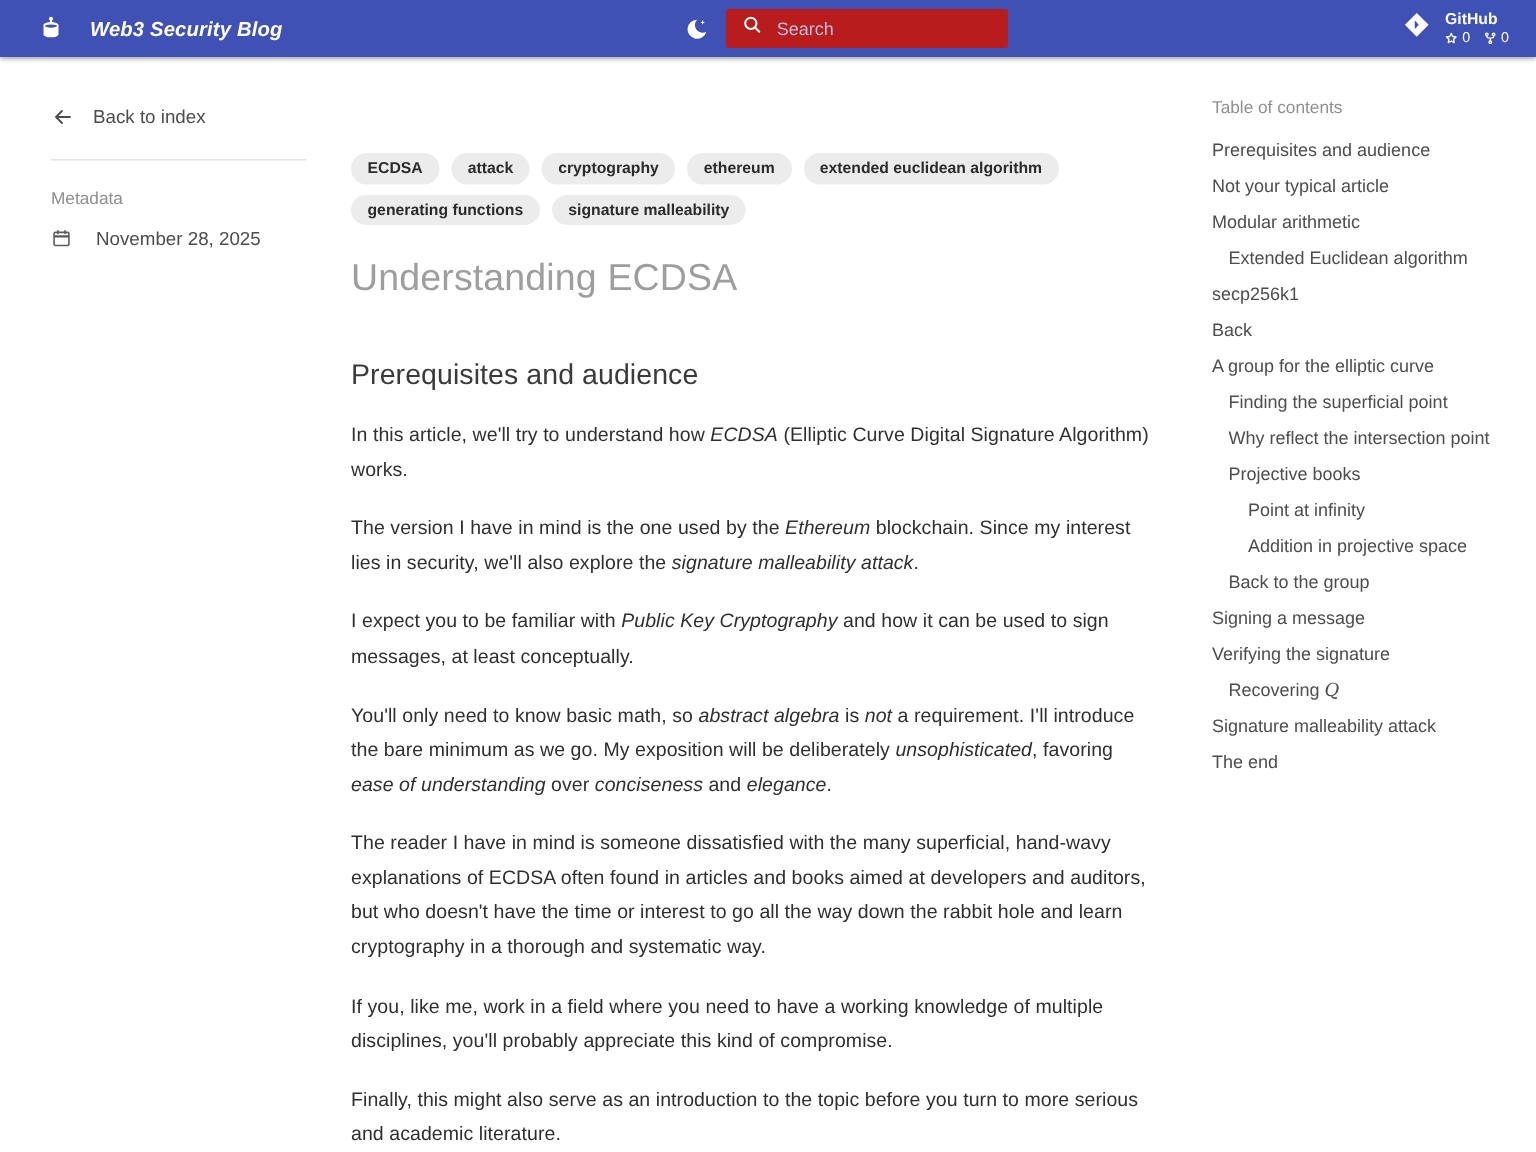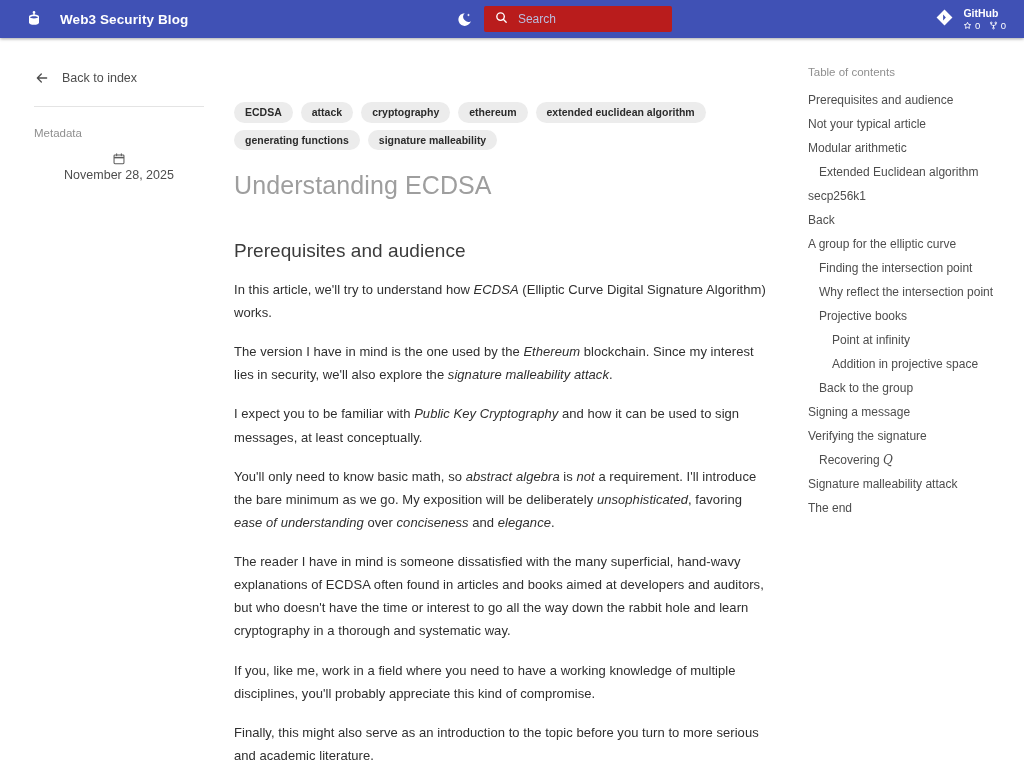--- a/index.html
+++ b/index.html
@@ -19,20 +19,21 @@
     align-items: center;
     padding: 0 18px 0 24px;
     box-shadow: 0 1px 3px rgba(0,0,0,.35);
     z-index: 5;
   }
   .header-left { display: flex; align-items: center; gap: 16px; flex: 0 0 auto; }
   .logo-icon { width: 20px; height: 20px; display: block; }
   .site-title {
     color: #fff; font-size: 13.5px; font-weight: bold; letter-spacing: .1px;
     white-space: nowrap;
+    font-style: italic;
   }
   .header-spacer-a { flex: 1 1 auto; }
   .header-center { display: flex; align-items: center; gap: 6px; }
   .dark-toggle {
     width: 26px; height: 26px; display: flex; align-items: center;
     justify-content: center; border-radius: 50%; cursor: pointer;
   }
   .search-box {
     width: 188px; height: 26px;
     background: #b91c1c;
@@ -68,24 +69,23 @@
     display: flex; align-items: center; gap: 12px;
     color: #4d4d4d; font-size: 12.5px;
     cursor: pointer;
     padding: 4px 0 4px 2px;
   }
   .divider { height: 1px; background: #e4e4e4; margin: 16px 0 20px 2px; }
   .meta-title {
     color: #8f8f8f; font-size: 11.5px; margin: 0 0 10px 2px;
   }
   .meta-row {
-    display: flex; align-items: center; gap: 2px;
+    display: flex; align-items: center; gap: 16px;
     color: #4d4d4d; font-size: 12.5px;
     padding: 3px 0 3px 2px;
-    flex-direction: column;
   }
   .meta-icon { width: 14px; height: 14px; flex: 0 0 14px; display: block; color: #5b5b5b; }
 
   
   .main {
     flex: 1 1 auto;
     padding: 0 36px 0 6px;
     max-width: 580px;
     margin-top: 36px;
   }
@@ -265,21 +265,21 @@
   <nav class="toc">
     <div class="toc-title">Table of contents</div>
     <div id="toc-items">
         <div class="toc-item lvl-1">Prerequisites and audience</div>
         <div class="toc-item lvl-1">Not your typical article</div>
         <div class="toc-item lvl-1">Modular arithmetic</div>
         <div class="toc-item lvl-2">Extended Euclidean algorithm</div>
         <div class="toc-item lvl-1">secp256k1</div>
         <div class="toc-item lvl-1">Back</div>
         <div class="toc-item lvl-1">A group for the elliptic curve</div>
-        <div class="toc-item lvl-2">Finding the intersection point</div>
+        <div class="toc-item lvl-2">Finding the superficial point</div>
         <div class="toc-item lvl-2">Why reflect the intersection point</div>
         <div class="toc-item lvl-2">Projective books</div>
         <div class="toc-item lvl-3">Point at infinity</div>
         <div class="toc-item lvl-3">Addition in projective space</div>
         <div class="toc-item lvl-2">Back to the group</div>
         <div class="toc-item lvl-1">Signing a message</div>
         <div class="toc-item lvl-1">Verifying the signature</div>
         <div class="toc-item lvl-2">Recovering <em>Q</em></div>
         <div class="toc-item lvl-1">Signature malleability attack</div>
         <div class="toc-item lvl-1">The end</div>

